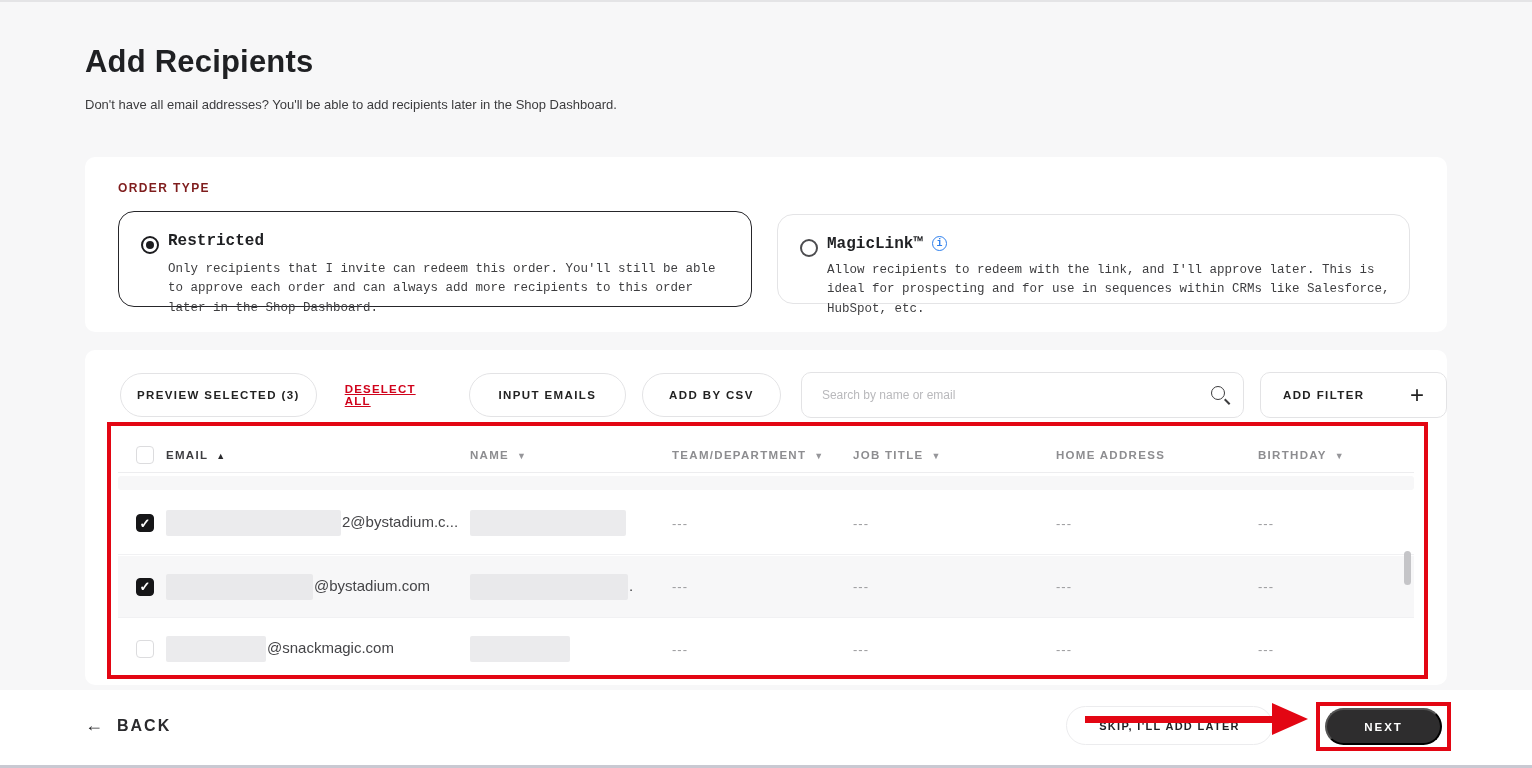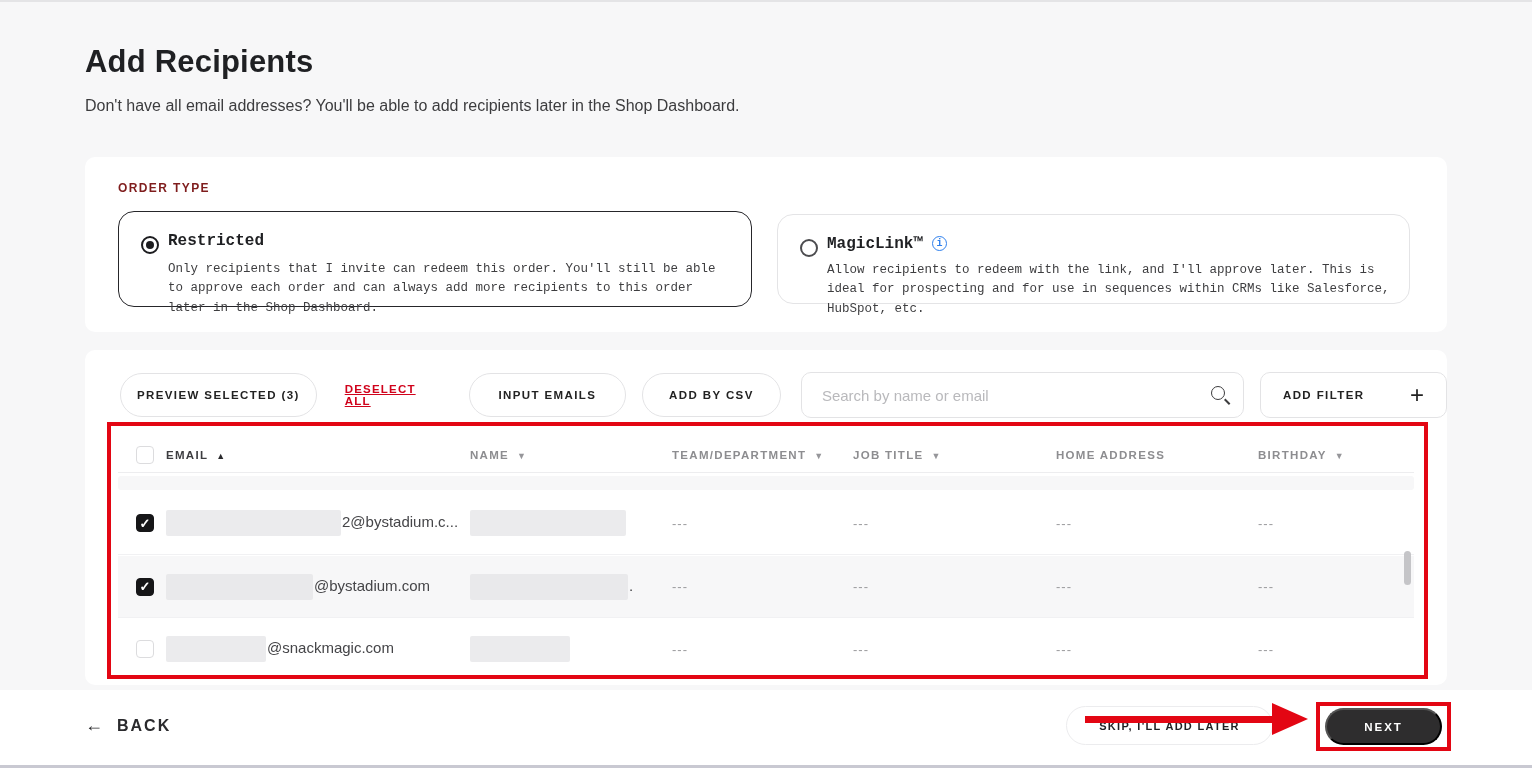--- a/index.html
+++ b/index.html
@@ -5,21 +5,21 @@
   * { margin:0; padding:0; box-sizing:border-box; }
   html,body { width:1532px; height:768px; overflow:hidden; }
   body {
     font-family:"Liberation Sans", sans-serif;
     background:#f7f7f8;
     color:#1f2023;
     position:relative;
     border-top:2px solid #e4e4e6;
   }
   .page-title { position:absolute; left:85px; top:42px; font-size:31px; font-weight:700; letter-spacing:.2px; color:#1f2023; }
-  .page-sub   { position:absolute; left:85px; top:95px; font-size:16px; color:#3c3c3e; }
+  .page-sub   { position:absolute; left:85px; top:95px; font-size:13px; color:#3c3c3e; }
 
   .card { position:absolute; background:#fff; border-radius:10px; }
   .card-order { left:85px; top:155px; width:1362px; height:175px; }
   .card-table { left:85px; top:348px; width:1362px; height:335px; overflow:hidden; }
 
   .section-label { position:absolute; left:33px; top:24px; font-size:12px; font-weight:700; letter-spacing:1.4px; color:#7f1d1d; }
 
   .opt-card { position:absolute; border-radius:16px; background:#fff;font-family:Liberation Mono, monospace; }
   .opt-restricted { left:33px; top:54px; width:634px; height:96px; border:1.5px solid #26262a; }
   .opt-magiclink  { left:692px; top:57px; width:633px; height:90px; border:1px solid #e4e4e6; }
@@ -41,21 +41,21 @@
   
   .toolbar { position:absolute; left:35px; top:22px; height:46px; display:flex; align-items:center; }
   .pill { height:44px; border:1px solid #e3e3e5; border-radius:22px; background:#fff; display:flex; align-items:center; justify-content:center;
     font-size:11.5px; font-weight:700; letter-spacing:1.4px; color:#222; cursor:pointer; }
   .pill-preview { width:198px; }
   .pill-input   { width:158px; margin-left:24px; }
   .pill-csv     { width:140px; margin-left:16px; }
   .link-deselect { margin-left:28px; font-size:11.5px; font-weight:700; letter-spacing:1.2px; color:#d0021b; text-decoration:underline; cursor:pointer; }
 
   .search-box { position:relative; margin-left:20px; width:446px; height:46px; border:1px solid #e3e3e5; border-radius:10px; background:#fff; }
-  .search-box input { position:absolute; left:20px; top:0; width:380px; height:44px; border:none; outline:none; font-size:15px; color:#3c3c3e;
+  .search-box input { position:absolute; left:20px; top:0; width:380px; height:44px; border:none; outline:none; font-size:12px; color:#3c3c3e;
     font-family:"Liberation Sans", sans-serif; background:transparent; }
   .search-box input::placeholder { color:#b9b9bc; }
   .search-icon { position:absolute; right:18px; top:13px; width:14px; height:14px; border:1.8px solid #3c3c3e; border-radius:50%; }
   .search-icon::after { content:""; position:absolute; left:12px; top:13px; width:2px; height:7px; background:#3c3c3e; transform:rotate(-45deg); transform-origin:top left; }
 
   .pill-filter { width:188px; height:46px; margin-left:16px; border:1px solid #e3e3e5; border-radius:10px; background:#fff;
     display:flex; align-items:center; justify-content:space-between; padding:0 22px; cursor:pointer; }
   .pill-filter .lbl { font-size:11.5px; font-weight:700; letter-spacing:1.4px; color:#222; }
   .pill-filter .plus { font-size:24px; font-weight:300; color:#222; }
 

